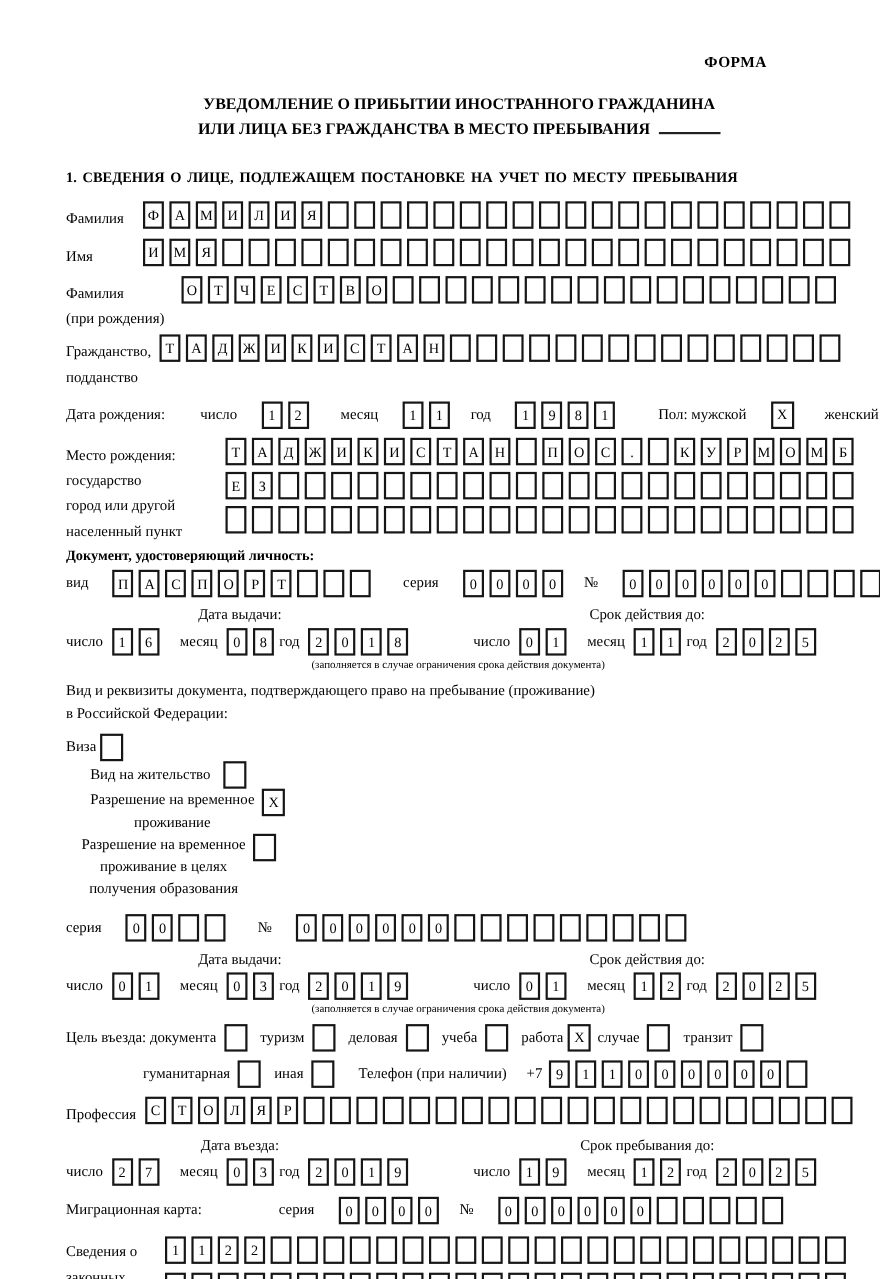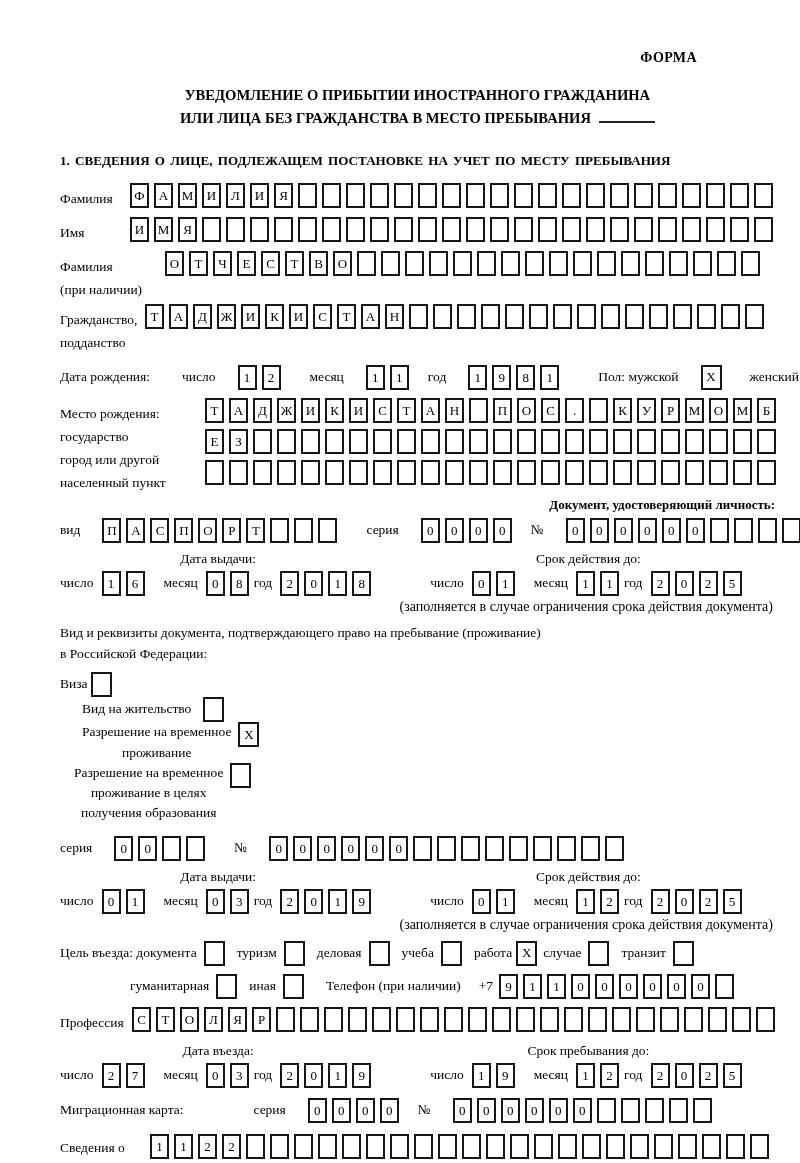--- a/index.html
+++ b/index.html
@@ -39,28 +39,28 @@
     flex:none; width:21px; height:25px; border:2px solid #161616;
     display:inline-flex; align-items:center; justify-content:center;
     font-size:13px; margin-left:7px;
   }
 
   .inlinebits { display:flex; align-items:center; flex-wrap:nowrap;gap:14px; }
   .word { margin:0 8px 0 0; white-space:nowrap; }
   .gapL { margin-left:10px; }
   .gapL2 { margin-left:14px; }
 
-  .center-b { text-align:right; font-weight:bold; font-size:13px; margin-top:10px; }
+  .center-b { text-align:left; font-weight:bold; font-size:13px; margin-top:10px; }
 
   .dates { display:flex; margin-top:8px; }
   .dgroup {}
   .dg-right { margin-left:54px; }
   .dtitle { text-align:center; margin-bottom:4px; }
   .drow { display:flex; align-items:center; }
-  .note { font-size:14px; text-align:right; padding-right:2px; margin-top:3px; }
+  .note { font-size:10px; text-align:center; padding-right:2px; margin-top:3px; }
 
   .plain { margin-top:8px; line-height:1.55; }
 
   .optrow { display:flex; align-items:flex-start; margin-top:8px;flex-direction:column; }
   .opt { display:flex; align-items:flex-start; white-space:nowrap; }
   .opttext { text-align:center; line-height:1.5; }
   .optgap { margin-left:22px; }
   .optgap-s { margin-left:14px; }
   .opt .lbl { padding-top:4px; }
   .cb-row { display:flex; align-items:center; margin-top:8px; flex-wrap:nowrap; }
@@ -146,21 +146,21 @@
         <span class="cell"></span>
         <span class="cell"></span>
         <span class="cell"></span>
         <span class="cell"></span>
       </div>
   </div>
 
   <div class="frow">
     <div class="flabel w105">
       <div>Фамилия</div>
-      <div>(при наличии)</div>
+      <div>(при рождения)</div>
     </div>
     <div class="cells">
         <span class="cell">О</span>
         <span class="cell">Т</span>
         <span class="cell">Ч</span>
         <span class="cell">Е</span>
         <span class="cell">С</span>
         <span class="cell">Т</span>
         <span class="cell">В</span>
         <span class="cell">О</span>

